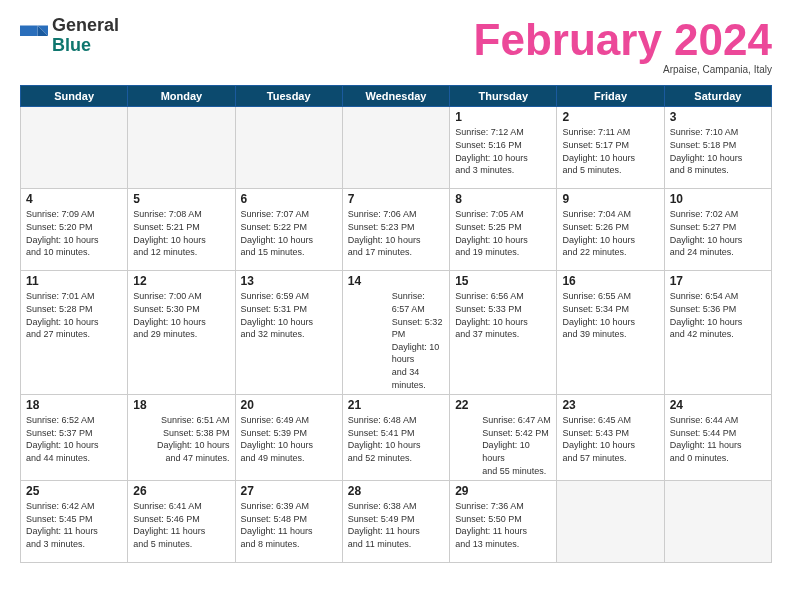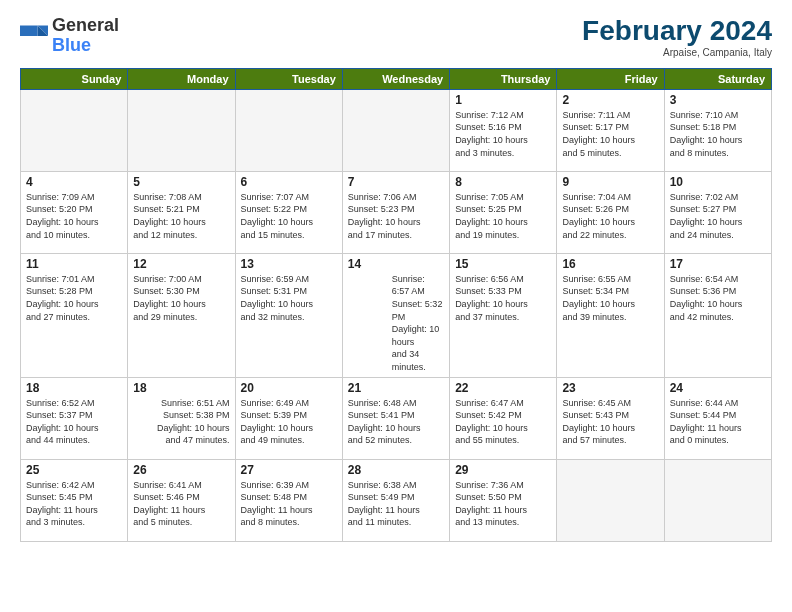--- a/index.html
+++ b/index.html
@@ -25,51 +25,51 @@
       display: flex;
       align-items: center;
       gap: 4px;
     }
     .logo-text {
       font-size: 18px;
       font-weight: bold;
       line-height: 1.1;
     }
     .logo-general { color: #333; }
-    .logo-blue { color: #3b82f6; }
+    .logo-blue { color: #0f766e; }
     .logo-icon {
       width: 28px;
       height: 28px;
     }
     .title-block {
       text-align: right;
     }
     .month-title {
-      font-size: 28px;
+      font-size: 44px;
       font-weight: bold;
-      color: #0c4a6e;
+      color: #ec4899;
       line-height: 1.1;
     }
     .subtitle {
       font-size: 10px;
       color: #444;
     }
     .calendar {
       width: 100%;
       border-collapse: collapse;
       table-layout: fixed;
     }
     .calendar th {
-      background: #4d7c0f;
+      background: #0c4a6e;
       color: #fff;
       font-size: 11px;
       font-weight: bold;
       padding: 4px 6px;
       border: 1px solid #1a5a9e;
-      text-align: right;
+      text-align: center;
     }
     .calendar td {
       border: 1px solid #ccc;
       vertical-align: top;
       padding: 3px 5px;
       height: 82px;
       font-size: 9.5px;
       color: #333;
       background: #fff;
     }
@@ -276,21 +276,21 @@
           </td>
           <td>
             <div class="day-number">21</div>
             <div class="day-info" style="white-space: pre-line;">Sunrise: 6:48 AM
 Sunset: 5:41 PM
 Daylight: 10 hours
 and 52 minutes.</div>
           </td>
           <td>
             <div class="day-number">22</div>
-            <div class="day-info" style="white-space: pre-line;">Sunrise: 6:47 AM
+            <div class="day-info" style="white-space: pre-line; margin-left: 27px;">Sunrise: 6:47 AM
 Sunset: 5:42 PM
 Daylight: 10 hours
 and 55 minutes.</div>
           </td>
           <td>
             <div class="day-number">23</div>
             <div class="day-info" style="white-space: pre-line;">Sunrise: 6:45 AM
 Sunset: 5:43 PM
 Daylight: 10 hours
 and 57 minutes.</div>

